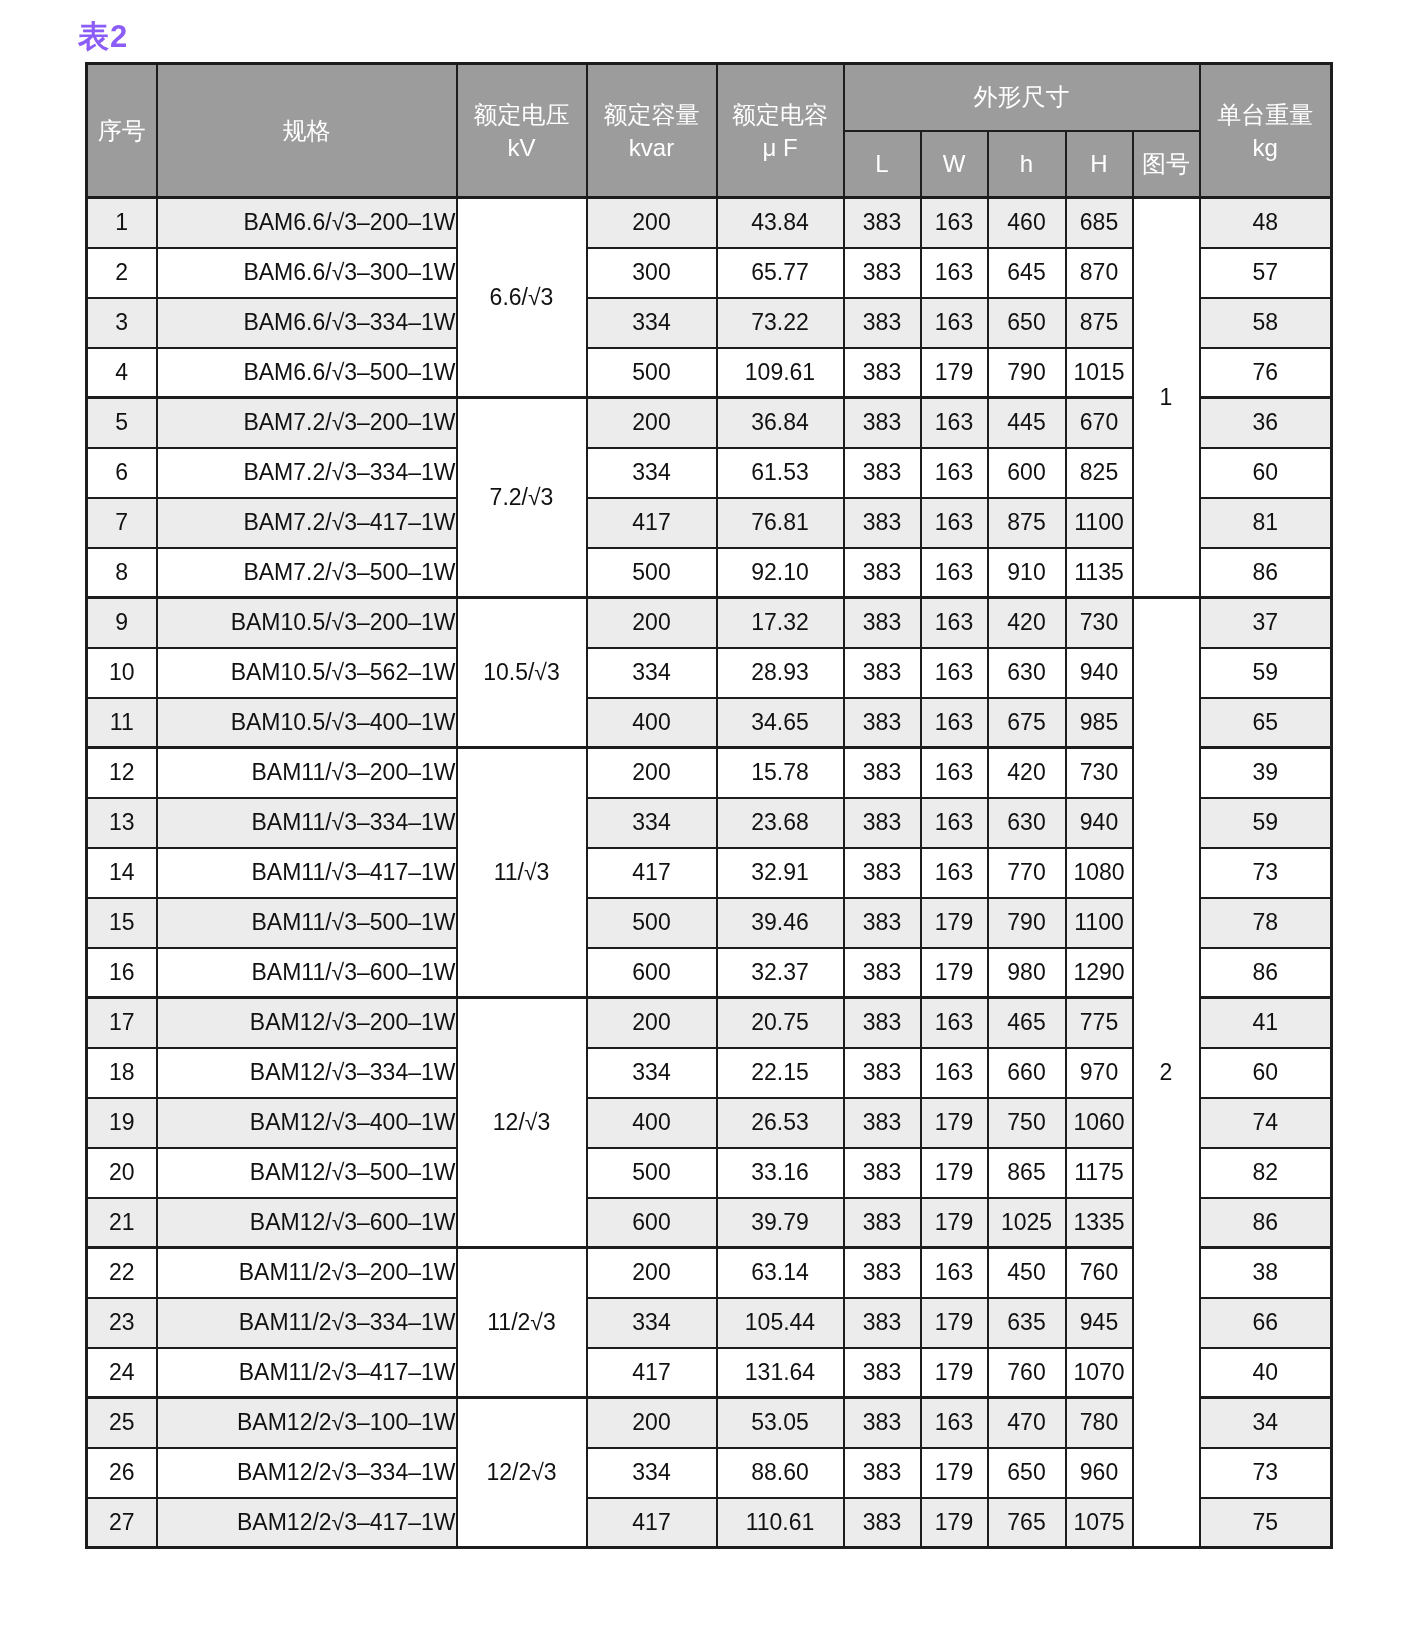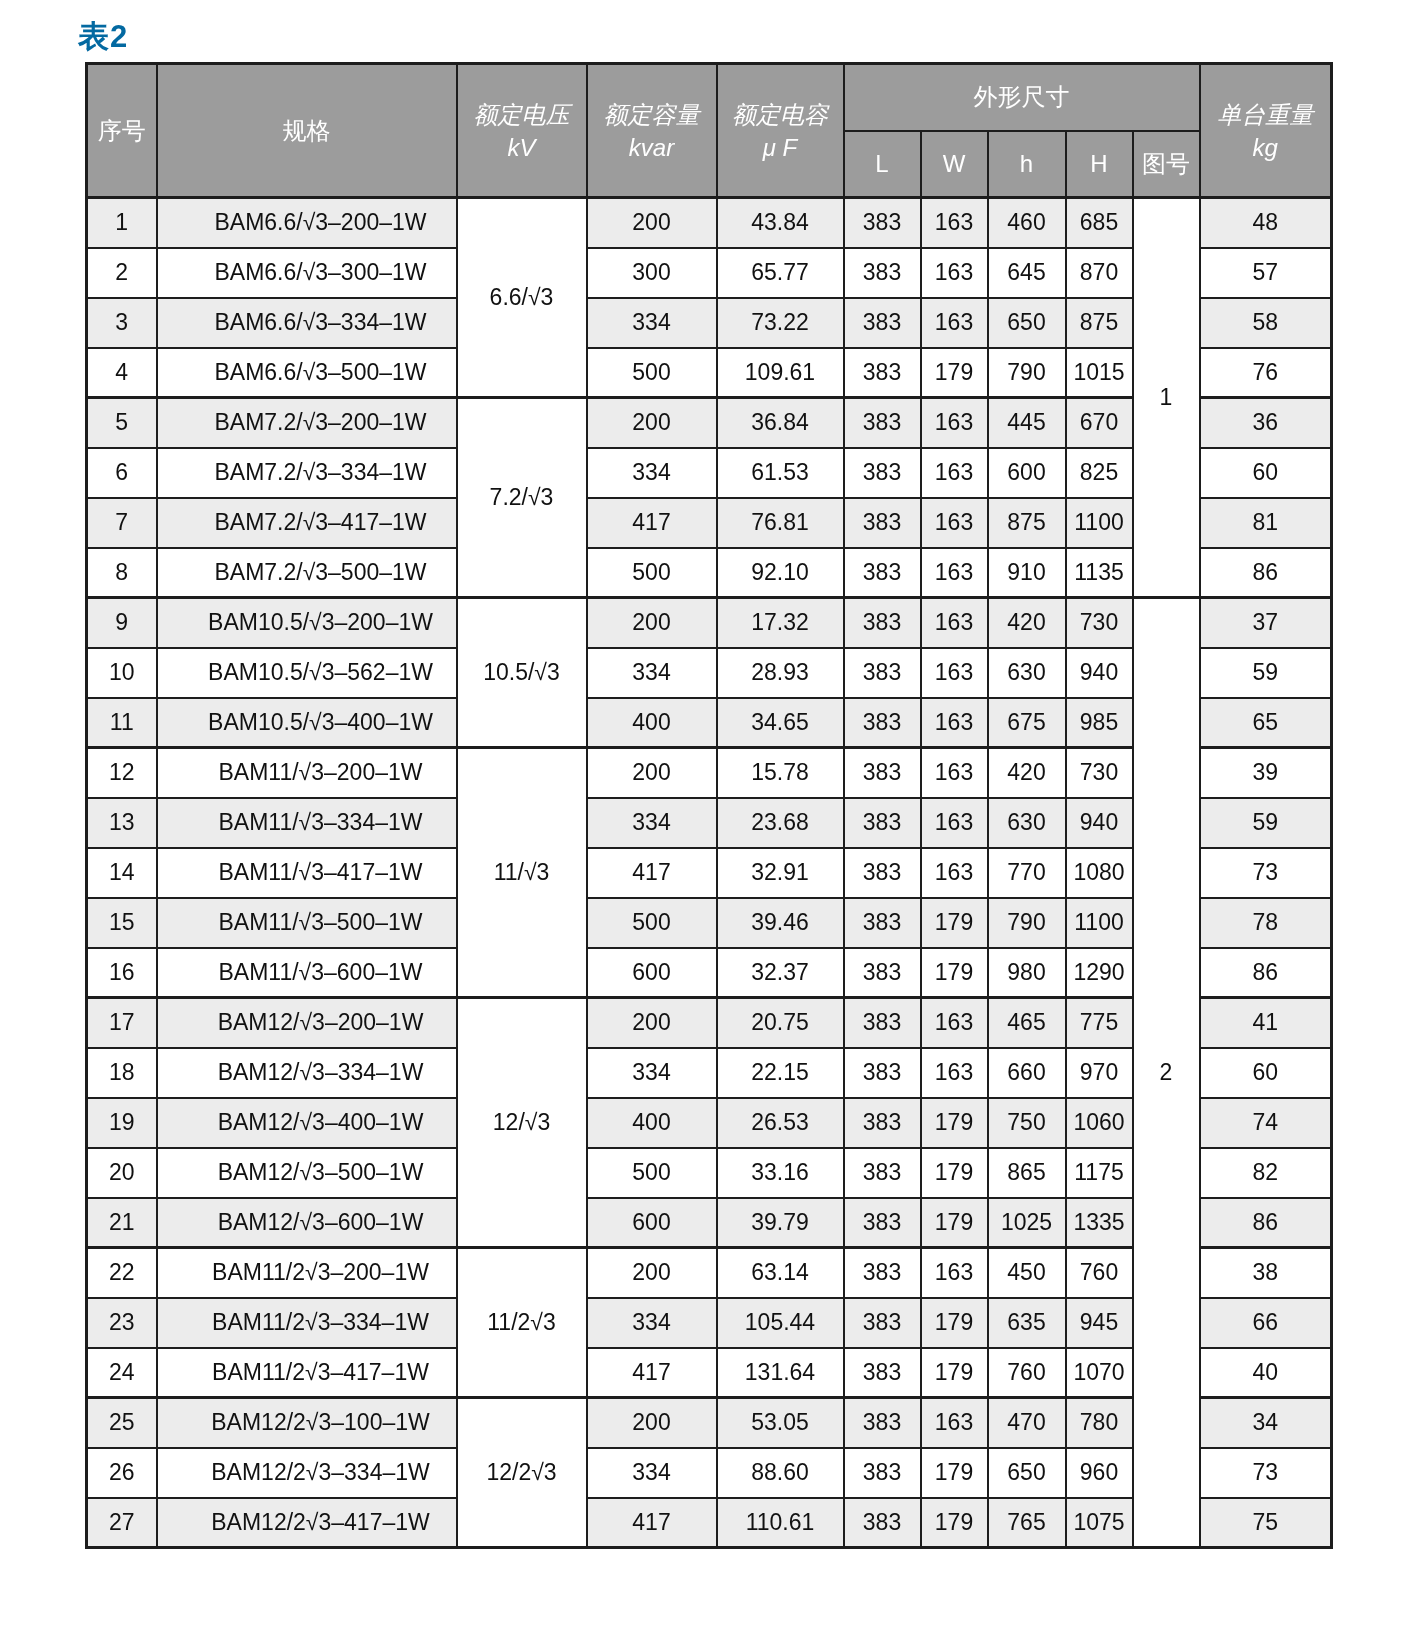--- a/index.html
+++ b/index.html
@@ -14,21 +14,21 @@
     height: 1641px;
     background: #ffffff;
     overflow: hidden;
   }
   .title {
     position: absolute;
     left: 78px;
     top: 16px;
     font-size: 31px;
     font-weight: bold;
-    color: #0369a1;
+    color: #8b5cf6;
     letter-spacing: 1px;
   }
   table.spec-table {
     position: absolute;
     left: 85px;
     top: 62px;
     width: 1245px;
     border-collapse: collapse;
     table-layout: fixed;
     border: 3px solid #1d1d1d;
@@ -46,26 +46,26 @@
     background: #9c9c9c;
     color: #ffffff;
     font-weight: normal;
     font-size: 24px;
   }
   .spec-table thead tr { height: 67px; }
   .spec-table thead th[rowspan],
   .spec-table thead tr.subhead th {
     border-bottom: 3px solid #1d1d1d;
   }
-  .hdr-line { display: block; line-height: 33px; font-style: italic; }
+  .hdr-line { display: block; line-height: 33px; }
   .spec-table tbody tr { height: 50px; }
   .spec-table tbody tr:nth-child(odd) td { background: #ececec; }
   .spec-table tbody tr:nth-child(even) td { background: #ffffff; }
   .spec-table tbody td.merge { background: #ffffff !important; }
-  .spec-table tbody td.spec { text-align: center; padding-left: 28px; }
+  .spec-table tbody td.spec { text-align: right; padding-left: 28px; }
   .spec-table tbody tr.group-start td { border-top: 3px solid #1d1d1d; }
 </style>
 </head>
 <body>
 
 <div class="page">
 
   <div class="title">表2</div>
 
   <table class="spec-table">

